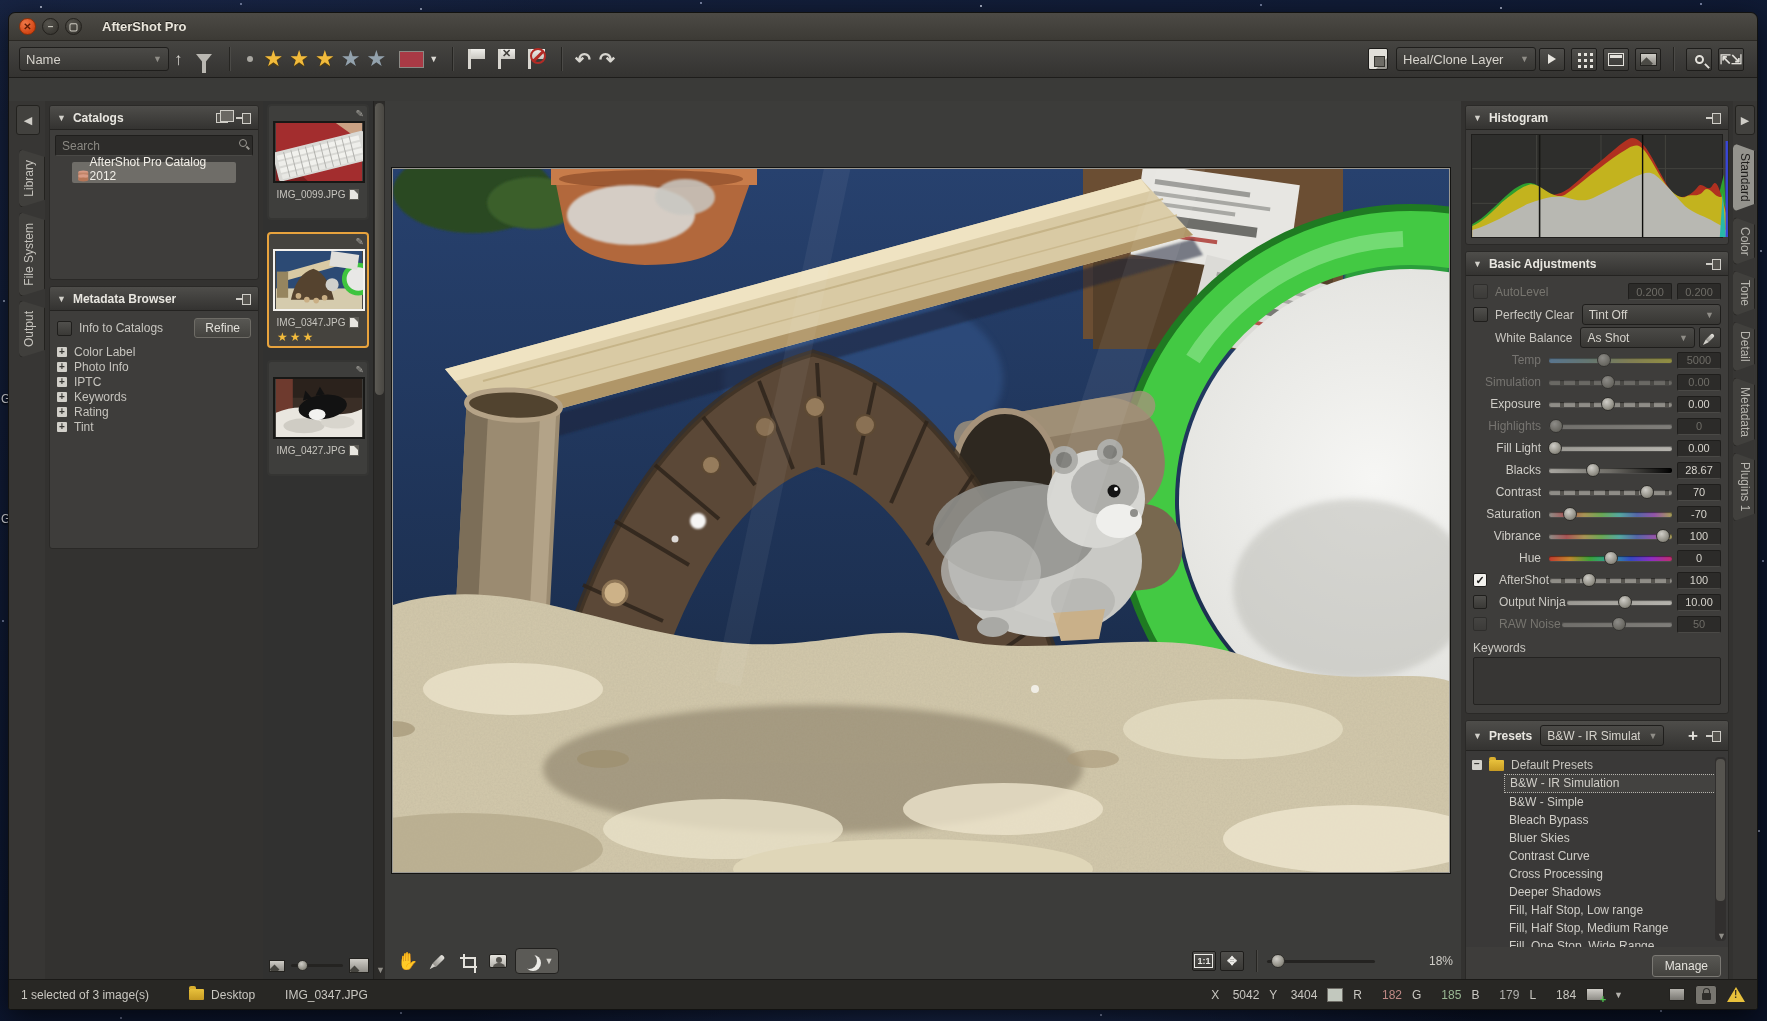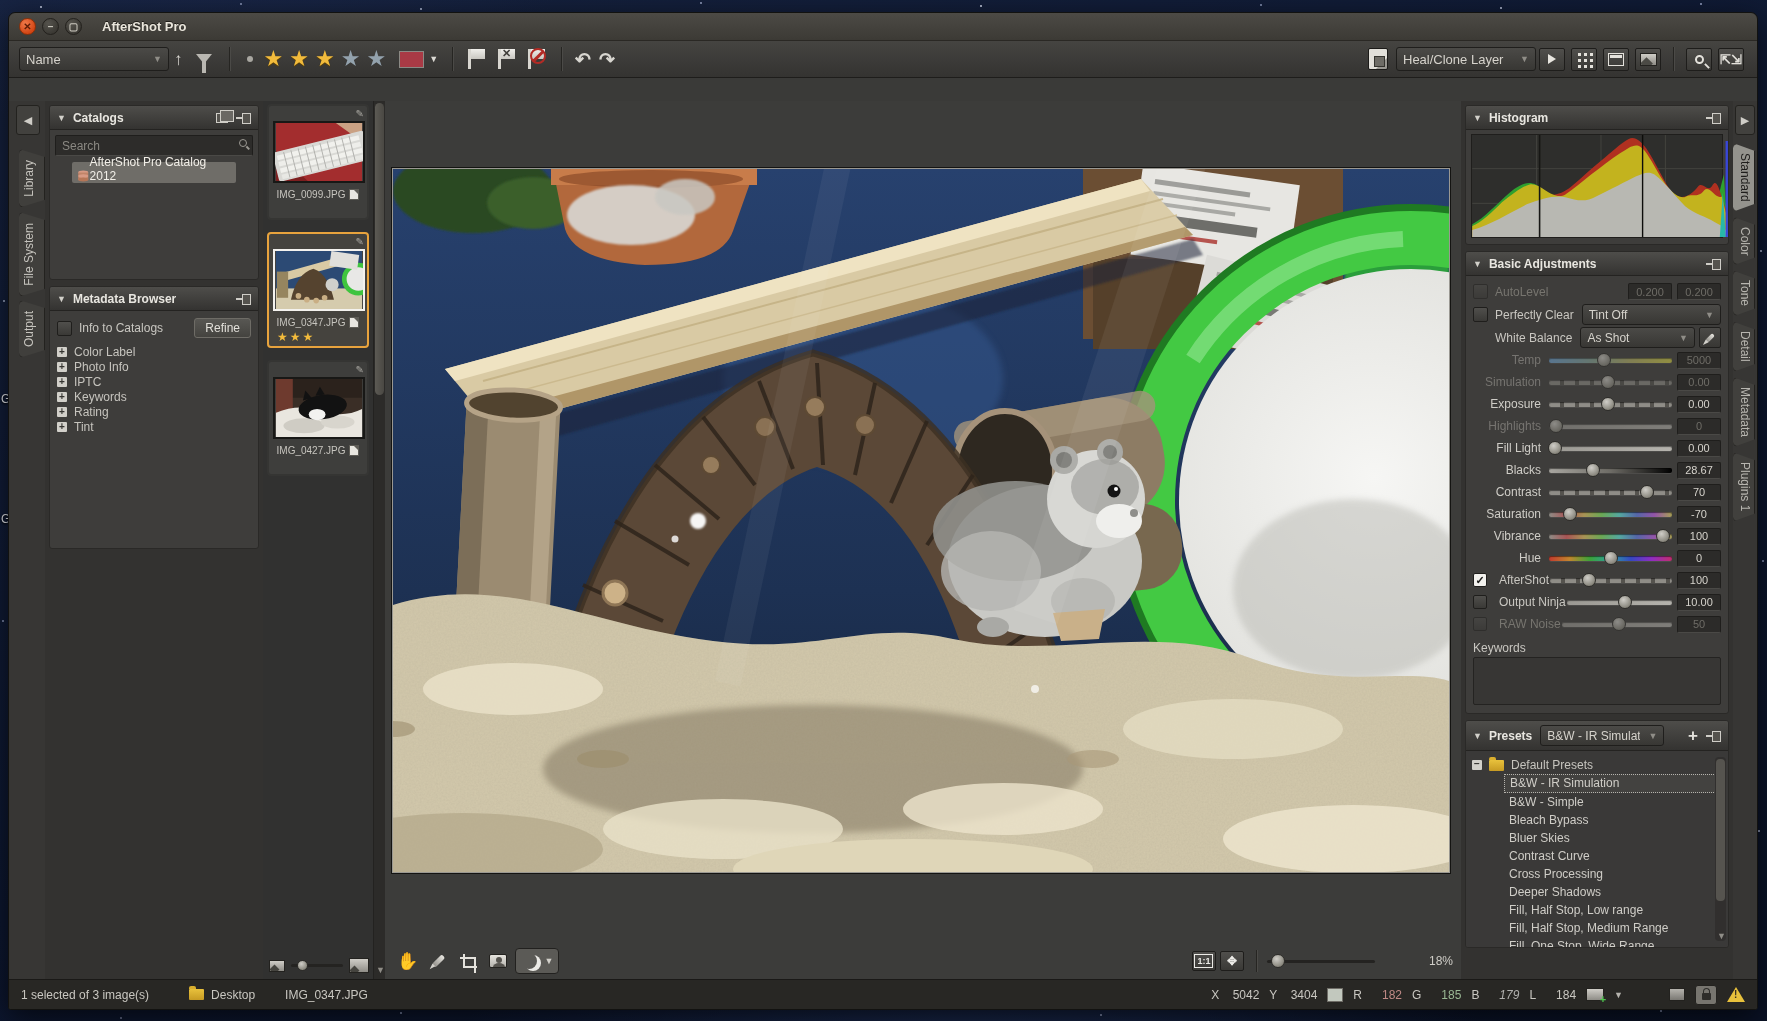--- a/index.html
+++ b/index.html
@@ -265,21 +265,21 @@
 
   
   .statusbar { position:absolute; left:0; right:0; bottom:0; height:30px; background:#282724;
     border-top:1px solid #1a1917; display:flex; align-items:center; padding:0 12px; color:#c9c7c1; font-size:12px; }
   .sb-folder { width:15px; height:11px; background:linear-gradient(#e8c13c,#c79b23); border-radius:1px; position:relative; margin:0 7px 0 40px; }
   .sb-folder::before { content:""; position:absolute; left:0; top:-3px; width:7px; height:3px; background:#d9ae2e; border-radius:2px 2px 0 0; }
   .sb-file { margin-left:30px; }
   .sb-right { margin-left:auto; display:flex; align-items:center; gap:10px; }
   .sb-swatch { width:16px; height:14px; background:#c2c8be; border:1px solid #6e6c66; }
   .sb-num { width:30px; text-align:right; }
-  .r-val { color:#c08a86; } .g-val { color:#9ab894; } .b-val { color:#b0b0ae;font-style:italic; } .l-val { color:#c9c7c1; }
+  .r-val { color:#c08a86; } .g-val { color:#9ab894; } .b-val { color:#b0b0ae; } .l-val { color:#c9c7c1; }
   .sb-ic-img { width:18px; height:13px; background:linear-gradient(#cfcdc7,#8f8d87); border:1px solid #23221f; position:relative; }
   .sb-ic-img::after { content:"+"; position:absolute; right:-3px; bottom:-5px; color:#4fc24f; font-size:11px; font-weight:bold; }
   .sb-caret { color:#b5b3ad; font-size:9px; }
   .sb-ic-grid { width:16px; height:13px; background:linear-gradient(#b5b3ad,#7a7873); border:1px solid #23221f; }
   .lock-btn { width:22px; height:20px; background:#77756f; border:1px solid #23221f; border-radius:3px;
     display:flex; align-items:center; justify-content:center; }
   .lock-g { width:9px; height:7px; background:#2e2d2a; border-radius:1px; position:relative; margin-top:4px; }
   .lock-g::before { content:""; position:absolute; left:1px; top:-5px; width:5px; height:5px;
     border:1.5px solid #2e2d2a; border-bottom:none; border-radius:4px 4px 0 0; }
   .warn-g { width:0; height:0; border-left:9px solid transparent; border-right:9px solid transparent;
@@ -927,20 +927,23 @@
               <div class="pitem">Deeper Shadows</div>
               <div class="pitem">Fill, Half Stop, Low range</div>
               <div class="pitem">Fill, Half Stop, Medium Range</div>
               <div class="pitem">Fill, One Stop, Wide Range</div>
             </div>
           <div class="ptree-scroll">
             <div class="bar"></div>
             <div class="dn">▼</div>
           </div>
         </div>
+        <div class="manage-row">
+          <span class="manage-btn">Manage</span>
+        </div>
       </div>
     </div>
 
     <div class="right-rail">
       <div class="rail-arrow-r">▶</div>
       <div id="right-tabs">
           <div class="vtab-r active">Standard</div>
           <div class="vtab-r">Color</div>
           <div class="vtab-r">Tone</div>
           <div class="vtab-r">Detail</div>

